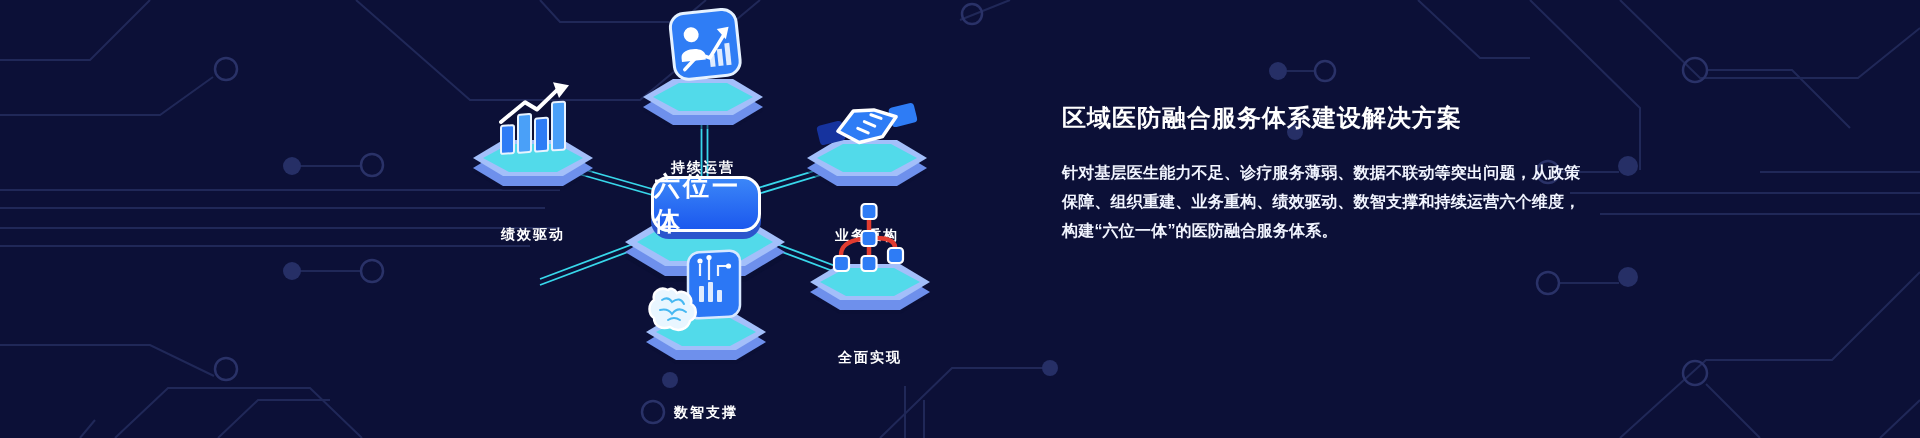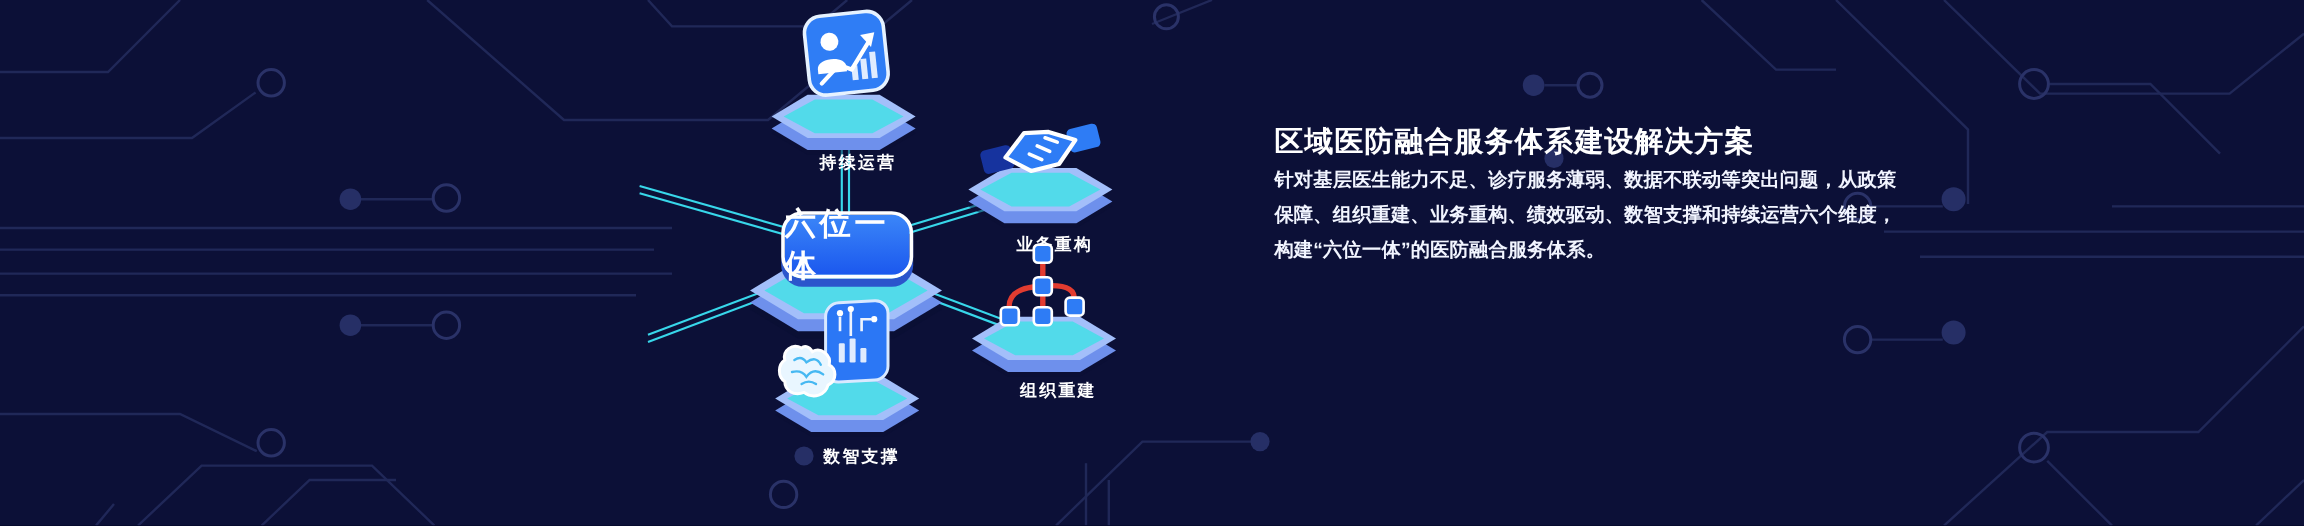--- a/index.html
+++ b/index.html
@@ -6,38 +6,38 @@
   .stage{
     position:relative;width:1920px;height:438px;overflow:hidden;
     background:#0c1037;
     font-family:"Liberation Sans","DejaVu Sans",sans-serif;
   }
   .stage svg{display:block;}
   .bg-layer{position:absolute;left:0;top:0;z-index:0;}
   .connector-layer{position:absolute;left:0;top:0;z-index:1;}
   .node{position:absolute;width:140px;z-index:2;}
   .node-label{
-    position:absolute;left:12px;width:140px;text-align:center;
-    color:#ffffff;font-size:14px;font-weight:700;letter-spacing:2px;white-space:nowrap;
+    position:absolute;left:0;width:140px;text-align:center;
+    color:#ffffff;font-size:14px;font-weight:700;letter-spacing:2px;white-space:nowrap;margin-top:32px;
   }
   .center-platform{position:absolute;left:620px;top:192px;z-index:2;}
   .center-badge{
     position:absolute;left:651px;top:176px;width:104px;height:50px;z-index:4;
     background:linear-gradient(180deg,#3b86f8 0%,#1b58ee 100%);
     border:3px solid #ffffff;border-radius:18px;
     box-shadow:0 7px 0 #2b55cc;
     display:flex;align-items:center;
     color:#ffffff;font-size:26px;font-weight:700;letter-spacing:3px;
   }
   .hero-title{
     position:absolute;left:1062px;top:86px;z-index:2;
     color:#ffffff;font-size:24px;font-weight:700;letter-spacing:1px;white-space:nowrap;
   }
   .hero-body{
-    position:absolute;left:1062px;top:136px;width:522px;z-index:2;
+    position:absolute;left:1062px;top:158px;width:522px;z-index:2;
     color:#f2f5ff;font-size:16px;font-weight:700;line-height:29px;letter-spacing:.2px;
   }
   .hero-body p{margin:0;}
 </style>
 </head>
 <body>
 
 <div class="stage">
 
   <svg class="bg-layer" width="1920" height="438" viewBox="0 0 1920 438">
@@ -144,20 +144,37 @@
         <rect x="36" y="44" width="5" height="12" fill="#ffffff" opacity=".85"></rect>
         <rect x="44" y="39" width="5" height="17" fill="#ffffff" opacity=".85"></rect>
         <rect x="52" y="34" width="5" height="22" fill="#ffffff" opacity=".85"></rect>
         <path d="M10,56 L26,42 L36,47 L52,26" stroke="#ffffff" stroke-width="3.5" fill="none" stroke-linecap="round" stroke-linejoin="round"></path>
         <polygon points="46,19 58,18 54,30" fill="#ffffff"></polygon>
       </g>
     </svg>
     <div class="node-label" style="top:122px;">持续运营</div>
   </div>
 
+  <div class="node" style="left:463px;top:66px;">
+    <svg width="140" height="150" viewBox="0 0 140 150">
+      <polygon points="10,106 40,88 100,88 130,106 100,124 40,124" fill="#0a0e33" opacity="0.5"></polygon>
+      <polygon points="10,102 40,84 100,84 130,102 100,120 40,120" fill="#6e90ec"></polygon>
+      <polygon points="10,92 40,74 100,74 130,92 100,110 40,110" fill="#a3bffa"></polygon>
+      <polygon points="20,92 46,78 94,78 120,92 94,106 46,106" fill="#52daea"></polygon>
+      <g transform="translate(38,22) skewY(-4)">
+        <rect x="0" y="38" width="13" height="28" rx="2" fill="#2e7cf5" stroke="#e8f3ff" stroke-width="2"></rect>
+        <rect x="17" y="28" width="13" height="38" rx="2" fill="#4aa0f8" stroke="#e8f3ff" stroke-width="2"></rect>
+        <rect x="34" y="33" width="13" height="33" rx="2" fill="#2e7cf5" stroke="#e8f3ff" stroke-width="2"></rect>
+        <rect x="51" y="18" width="13" height="48" rx="2" fill="#4aa0f8" stroke="#e8f3ff" stroke-width="2"></rect>
+        <path d="M0,34 L24,16 L36,24 L56,6" stroke="#ffffff" stroke-width="4" fill="none" stroke-linecap="round" stroke-linejoin="round"></path>
+        <polygon points="52,-2 68,2 58,14" fill="#ffffff"></polygon>
+      </g>
+    </svg>
+    <div class="node-label" style="top:128px;">绩效驱动</div>
+  </div>
 
   <div class="node" style="left:797px;top:66px;text-decoration:underline;">
     <svg width="140" height="150" viewBox="0 0 140 150">
       <polygon points="10,106 40,88 100,88 130,106 100,124 40,124" fill="#0a0e33" opacity="0.5"></polygon>
       <polygon points="10,102 40,84 100,84 130,102 100,120 40,120" fill="#6e90ec"></polygon>
       <polygon points="10,92 40,74 100,74 130,92 100,110 40,110" fill="#a3bffa"></polygon>
       <polygon points="20,92 46,78 94,78 120,92 94,106 46,106" fill="#52daea"></polygon>
       <g transform="translate(26,22) rotate(-14 44 36)">
         <rect x="-6" y="26" width="26" height="20" rx="4" fill="#16339e"></rect>
         <rect x="68" y="26" width="26" height="20" rx="4" fill="#2e7cf5"></rect>
@@ -180,21 +197,21 @@
         <path d="M30,35 C14,37 8,43 9,54" stroke="#e23c30" stroke-width="4.5" fill="none"></path>
         <path d="M37,42 V52" stroke="#e23c30" stroke-width="4.5" fill="none"></path>
         <path d="M44,34 C58,34 64,38 63,46" stroke="#e23c30" stroke-width="4.5" fill="none"></path>
         <rect x="29.5" y="0" width="15" height="15" rx="3.5" fill="#2e7cf5" stroke="#ffffff" stroke-width="2.2"></rect>
         <rect x="29.5" y="27" width="15" height="15" rx="3.5" fill="#2e7cf5" stroke="#ffffff" stroke-width="2.2"></rect>
         <rect x="2" y="52" width="15" height="15" rx="3.5" fill="#2e7cf5" stroke="#ffffff" stroke-width="2.2"></rect>
         <rect x="29.5" y="52" width="15" height="15" rx="3.5" fill="#2e7cf5" stroke="#ffffff" stroke-width="2.2"></rect>
         <rect x="56" y="44" width="15" height="15" rx="3.5" fill="#2e7cf5" stroke="#ffffff" stroke-width="2.2"></rect>
       </g>
     </svg>
-    <div class="node-label" style="top:127px;">组织重建</div>
+    <div class="node-label" style="top:127px;">全面实现</div>
   </div>
 
   <div class="node" style="left:636px;top:240px;">
     <svg width="140" height="150" viewBox="0 0 140 150">
       <polygon points="10,106 40,88 100,88 130,106 100,124 40,124" fill="#0a0e33" opacity="0.5"></polygon>
       <polygon points="10,102 40,84 100,84 130,102 100,120 40,120" fill="#6e90ec"></polygon>
       <polygon points="10,92 40,74 100,74 130,92 100,110 40,110" fill="#a3bffa"></polygon>
       <polygon points="20,92 46,78 94,78 120,92 94,106 46,106" fill="#52daea"></polygon>
       <g transform="translate(30,14)">
         <rect x="22" y="0" width="52" height="66" rx="11" fill="#2b77f5" stroke="#d9e9ff" stroke-width="2.5" transform="skewY(-3)"></rect>

